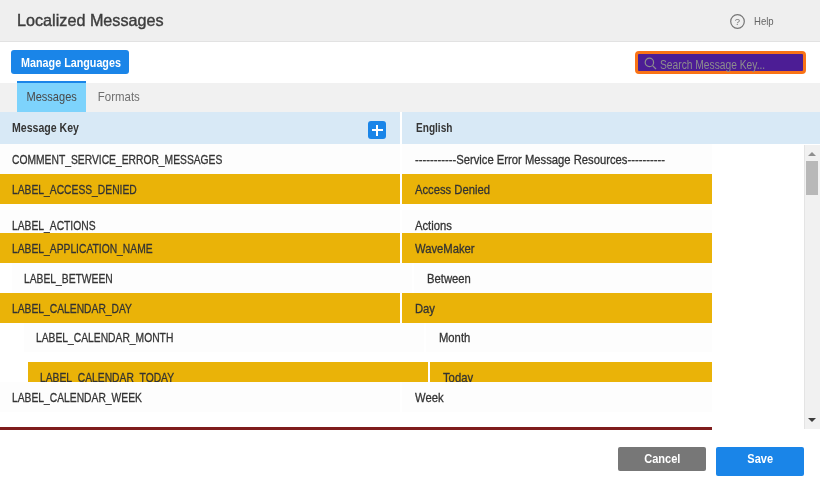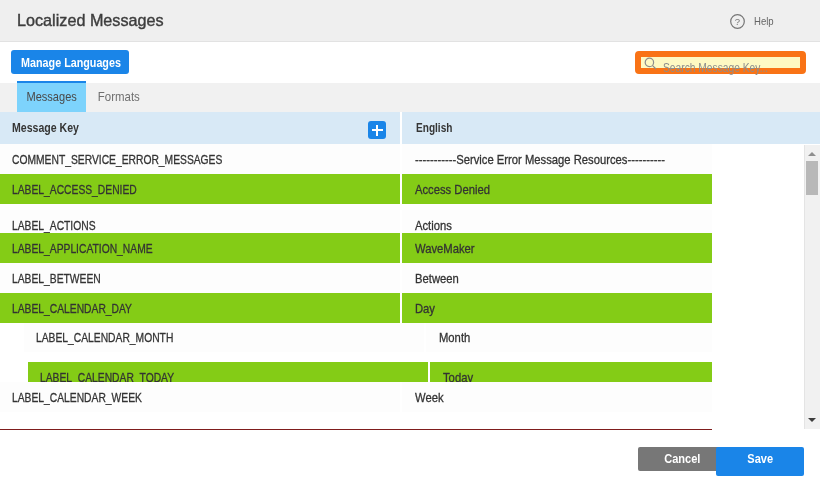--- a/index.html
+++ b/index.html
@@ -13,22 +13,22 @@
     transform:scaleX(0.952); transform-origin:left top; white-space:nowrap; }
   .helpico { left:730px; top:14px; width:15px; height:15px; }
   .helptxt { left:754px; top:14.5px; font-size:11px; color:#666;
     transform:scaleX(0.87); transform-origin:left top; }
 
   
   .btn-manage { left:11px; top:50px; width:118px; height:24px; background:#1a85e8;
     border-radius:3px; text-align:right; }
   .btn-manage span { display:inline-block; position:relative; top:1px; color:#fff; font-size:12.5px; font-weight:bold;
     line-height:24px; transform:scaleX(0.86); transform-origin:center; white-space:nowrap; }
-  .search { left:635px; top:51px; width:171px; height:23px; border:6px solid #f97316; border-radius:4px;
-    background:#fef9c3; }
+  .search { left:635px; top:51px; width:171px; height:23px; border:3px solid #f97316; border-radius:4px;
+    background:#4c1d95; }
   .search span { position:absolute; left:22px; top:4px; color:#8d8d8d; font-size:12.5px;
     transform:scaleX(0.82); transform-origin:left top; white-space:nowrap; }
   .searchico { left:644px; top:57px; width:13px; height:13px; }
 
   
   .tabbar { left:0px; top:83px; width:820px; height:29px; background:#f1f1f1; }
   .tab-active { left:17px; top:81px; width:69px; height:31px; background:#7dd3fc; border-top:2px solid #1a85e8;
     text-align:center; }
   .tab-active span { display:inline-block; font-size:13px; color:#4a4a4a; line-height:28px;
     transform:scaleX(0.85); transform-origin:center; }
@@ -41,40 +41,40 @@
   .th-key { left:12px; top:121px; font-size:12px; font-weight:bold; color:#353535;
     transform:scaleX(0.88); transform-origin:left top; white-space:nowrap; }
   .th-val { left:416px; top:121px; font-size:12px; font-weight:bold; color:#353535;
     transform:scaleX(0.84); transform-origin:left top; white-space:nowrap; }
   .thdiv { left:400px; top:112px; width:2px; height:32px; background:#fff; }
   .plus { left:368px; top:121px; width:18px; height:18px; background:#1a85e8; border-radius:3px; }
   .plus:before { content:""; position:absolute; left:8px; top:3.5px; width:2px; height:11px; background:#fff; }
   .plus:after  { content:""; position:absolute; left:3.5px; top:8px; width:11px; height:2px; background:#fff; }
 
   
-  .tbody { left:0; top:144px; width:712px; height:286px; overflow:hidden; border-bottom:1px solid #7f1d1d; }
+  .tbody { left:0; top:144px; width:712px; height:286px; overflow:hidden; border-bottom:3px solid #7f1d1d; }
   .row { position:absolute; left:0; width:804px; height:29.75px; }
-  .row.alt { background:#84cc16;padding-left:24px; }
+  .row.alt { background:#eab308;padding-left:24px; }
   .row.norm { background:#fdfdfd; }
   .cell-k { position:absolute; left:12px; top:50%; transform:translateY(-50%) scaleX(0.792);
     transform-origin:left center; font-size:13px; color:#333; -webkit-text-stroke:0.3px #333; white-space:nowrap; }
   .cell-v { position:absolute; left:415px; top:50%; transform:translateY(-50%) scaleX(0.865);
     transform-origin:left center; font-size:13px; color:#333; -webkit-text-stroke:0.3px #333; white-space:nowrap; }
   .coldiv { position:absolute; left:400px; top:0; width:2px; height:100%; background:#fff; }
 
   
   .sbar { left:804px; top:145px; width:16px; height:284px; background:#f1f1f1; border-left:1px solid #e4e4e4; }
   .sthumb { left:806px; top:161px; width:12px; height:34px; background:#b8b8b8; }
   .arrow-up { left:808px; top:151.5px; width:0; height:0; border-left:4px solid transparent;
     border-right:4px solid transparent; border-bottom:4.5px solid #8f8f8f; }
   .arrow-dn { left:808px; top:418px; width:0; height:0; border-left:4px solid transparent;
     border-right:4px solid transparent; border-top:4.5px solid #3d3d3d; }
 
   
-  .btn-cancel { left:618px; top:447px; width:88px; height:24px; background:#777; border-radius:2px; text-align:center;margin-left:20px; }
+  .btn-cancel { left:618px; top:447px; width:88px; height:24px; background:#777; border-radius:2px; text-align:center; }
   .btn-save { left:716px; top:447px; width:88px; height:29px; background:#1a85e8; border-radius:2px; text-align:center; }
   .btn-cancel span, .btn-save span { display:inline-block; color:#fff; font-size:13px; font-weight:bold;
     line-height:24px; transform:scaleX(0.85); transform-origin:center; }
 </style>
 </head>
 <body>
   <div class="abs hdr"></div>
   <div class="abs title">Localized Messages</div>
   <svg class="abs helpico" viewBox="0 0 15 15">
     <circle cx="7.5" cy="7.5" r="6.8" fill="none" stroke="#757575" stroke-width="1.2"></circle>
@@ -115,21 +115,21 @@
     <div class="row norm" style="top: 66px;">
       <div class="coldiv"></div>
       <div class="cell-k">LABEL_ACTIONS</div>
       <div class="cell-v">Actions</div>
     </div>
     <div class="row alt" style="top: 89.25px;">
       <div class="coldiv"></div>
       <div class="cell-k">LABEL_APPLICATION_NAME</div>
       <div class="cell-v">WaveMaker</div>
     </div>
-    <div class="row norm" style="top: 119px;">
+    <div class="row norm" style="top: 119px; margin-left: 12px;">
       <div class="coldiv"></div>
       <div class="cell-k">LABEL_BETWEEN</div>
       <div class="cell-v">Between</div>
     </div>
     <div class="row alt" style="top: 148.75px;">
       <div class="coldiv"></div>
       <div class="cell-k">LABEL_CALENDAR_DAY</div>
       <div class="cell-v">Day</div>
     </div>
     <div class="row norm" style="top: 178.5px; margin-left: 24px;">

